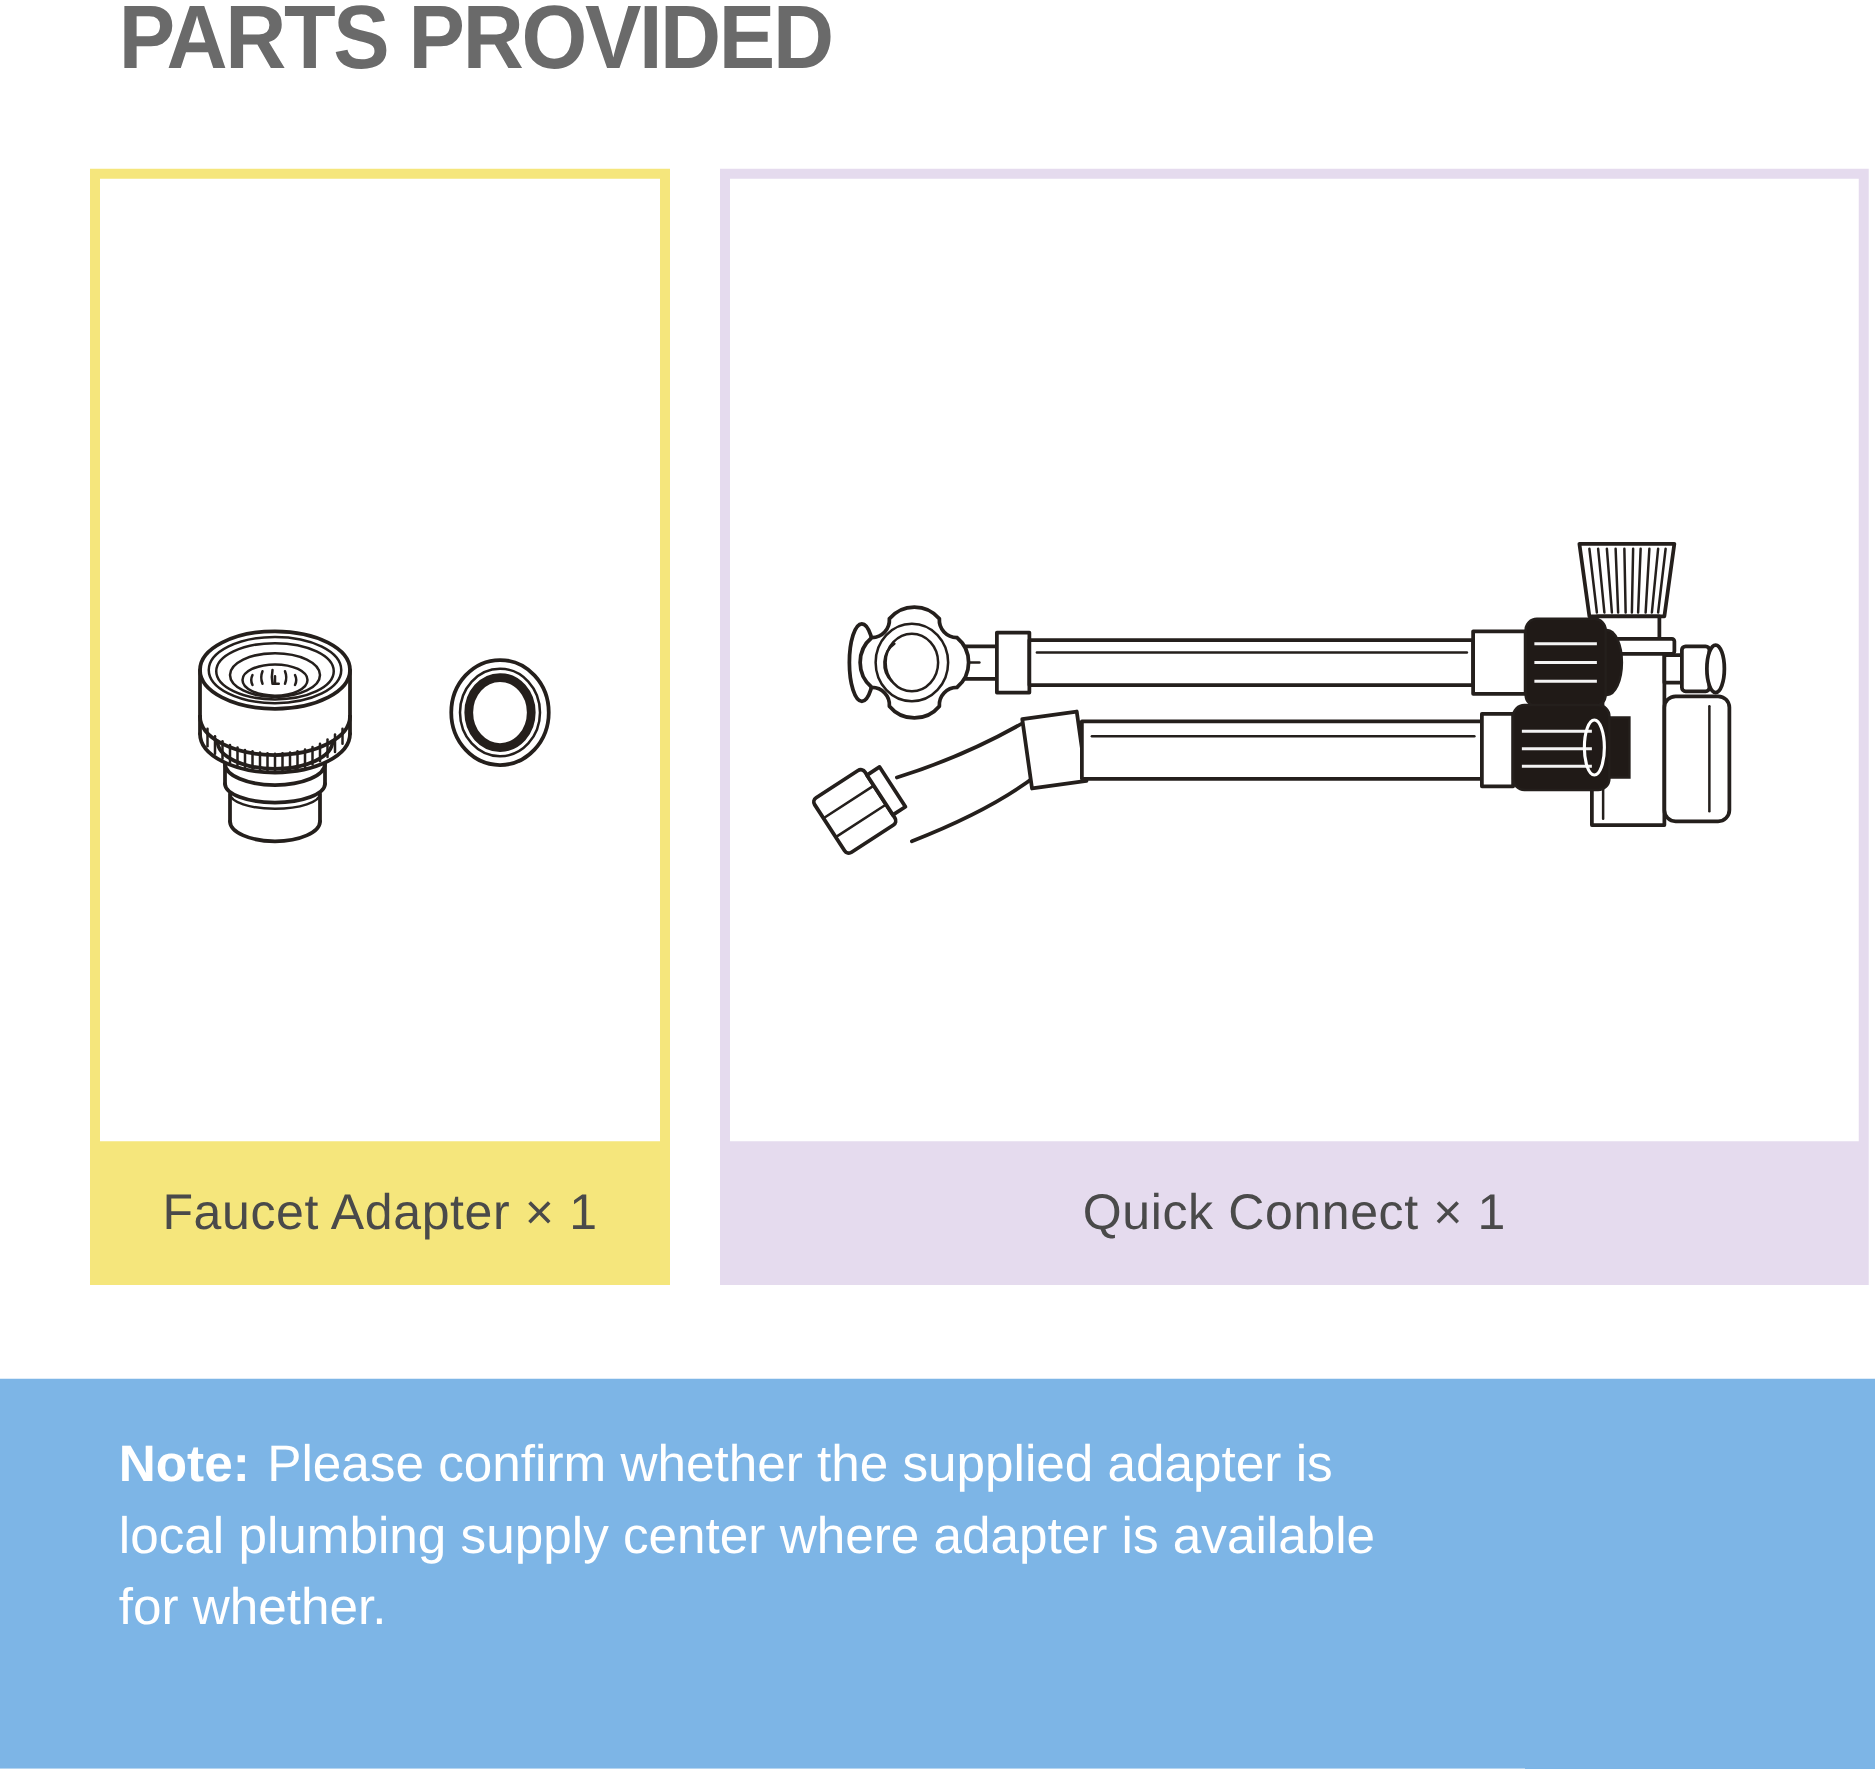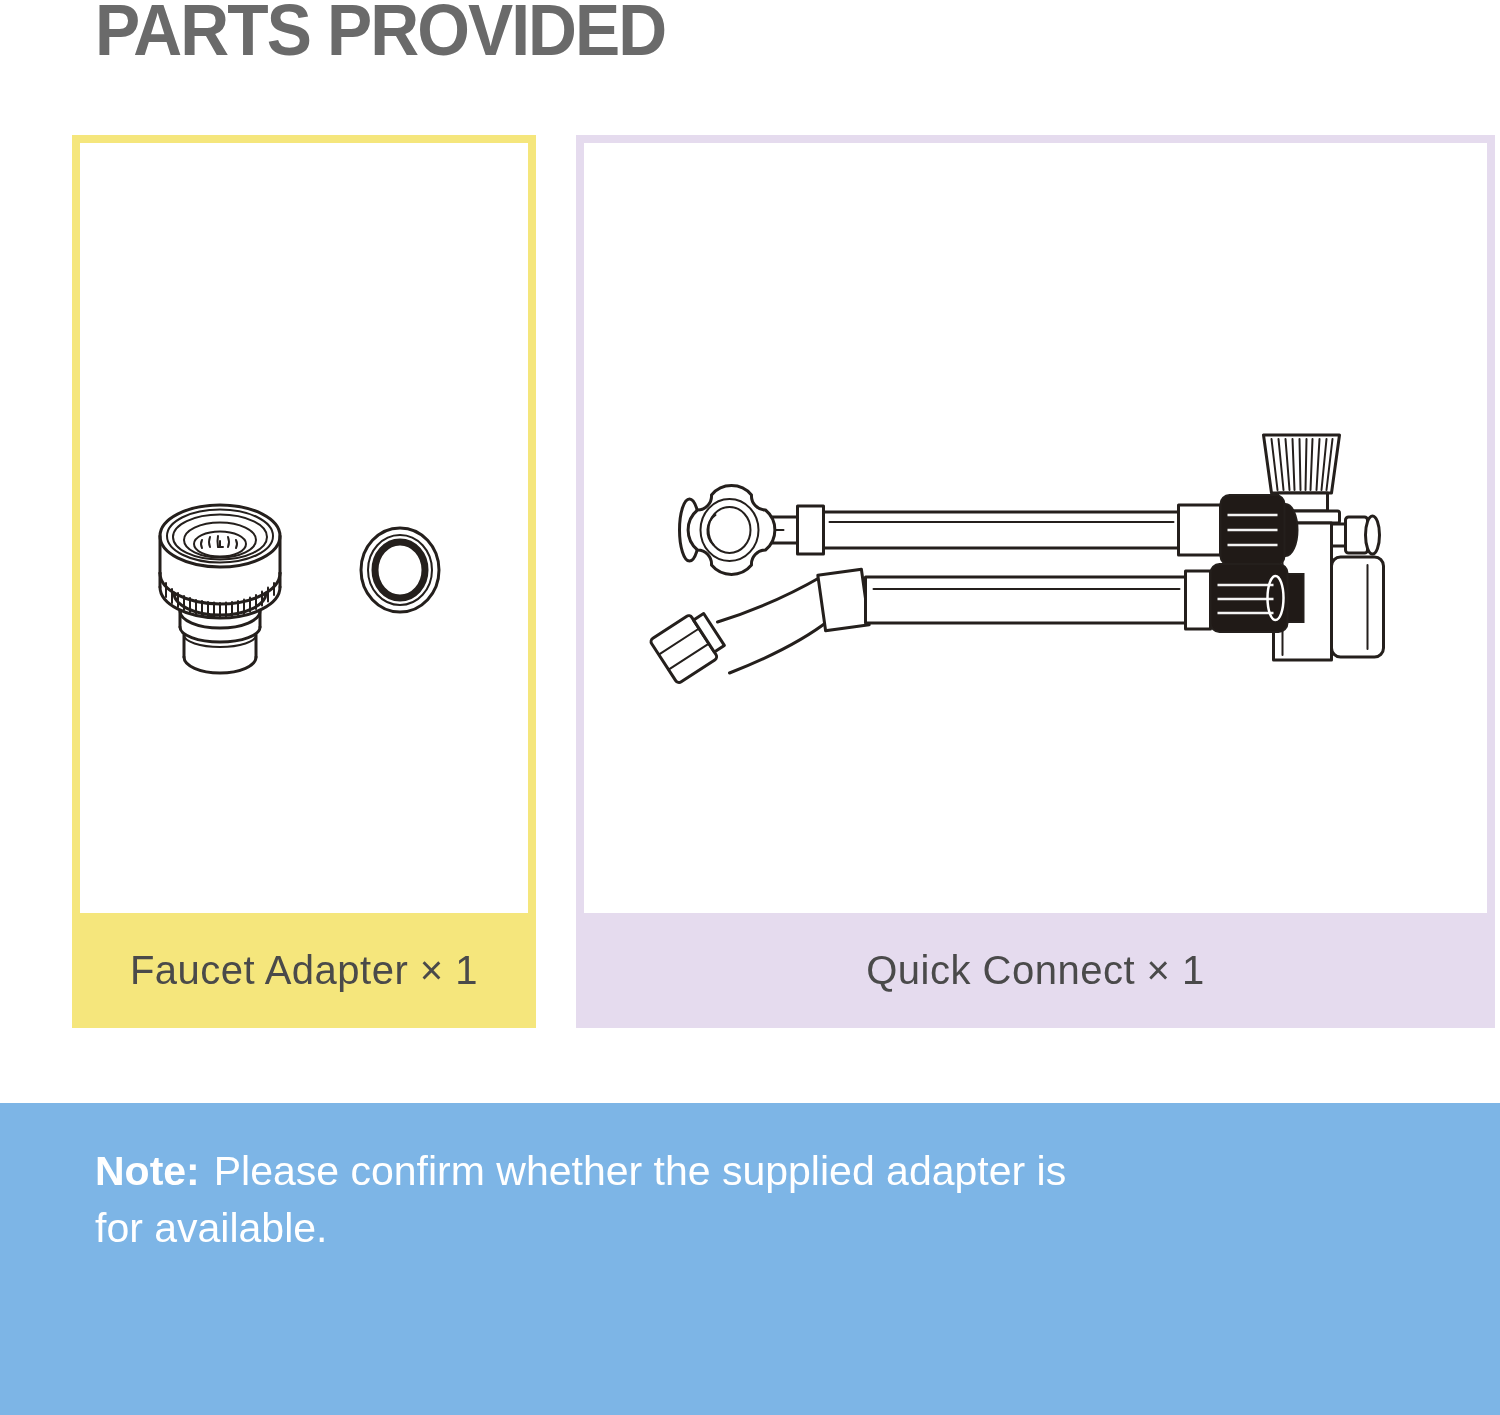--- a/index.html
+++ b/index.html
@@ -219,14 +219,15 @@
         </g>
       </svg>
     </div>
     <div class="panel-label">Quick Connect × 1</div>
   </div>
 
 </div>
 
 <div class="note">
   <p><strong class="note-label">Note:</strong><span>Please confirm whether the supplied adapter is</span></p>
-  <p>for available.</p>
+  <p>local plumbing supply center where adapter is available</p>
+  <p>for whether.</p>
 </div>
 
 </body></html>

